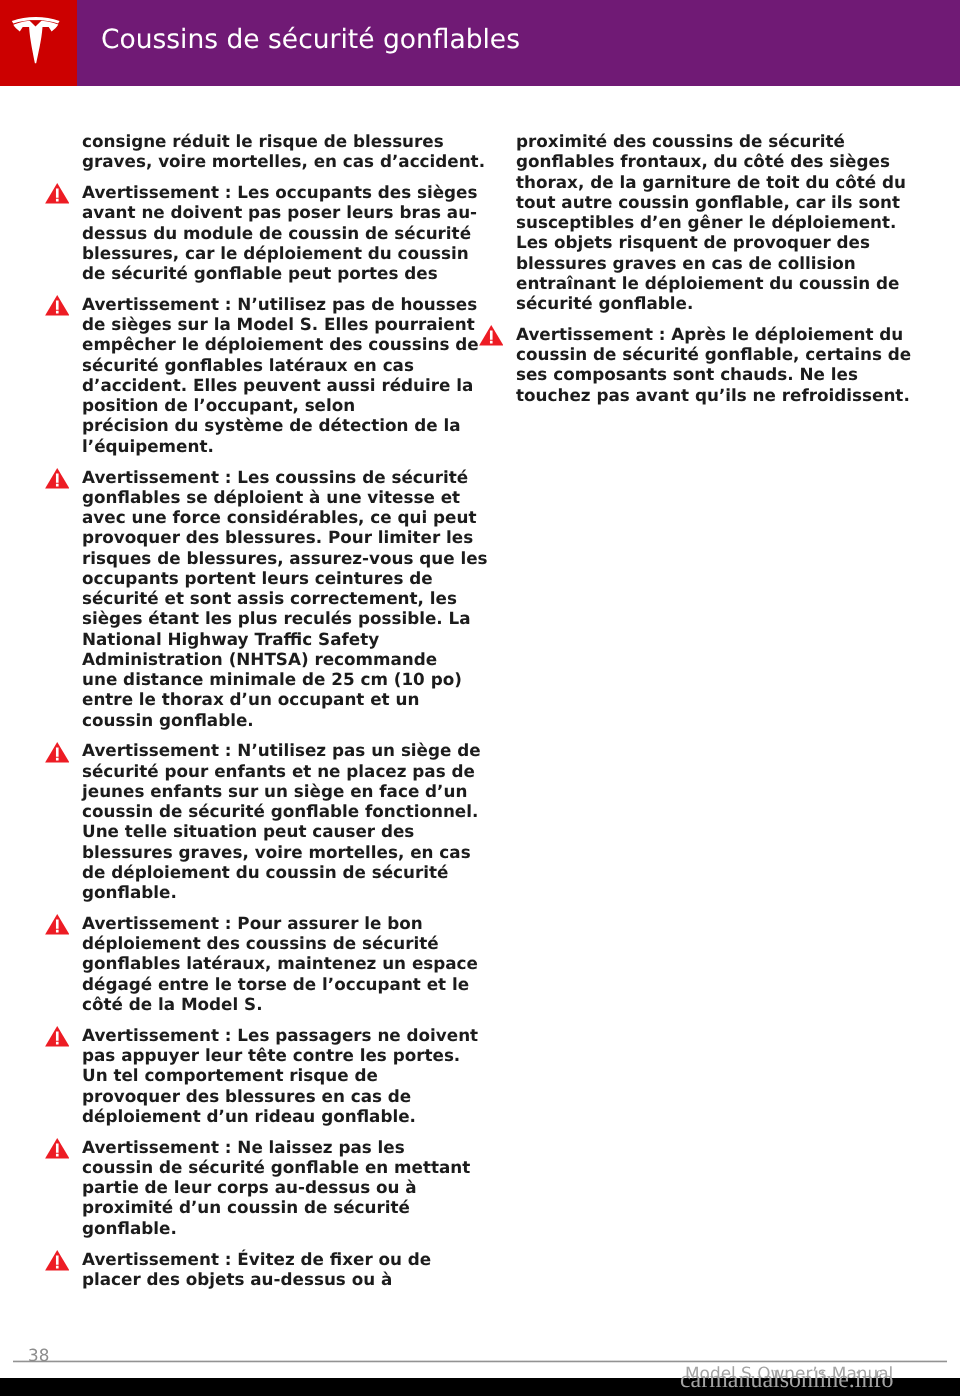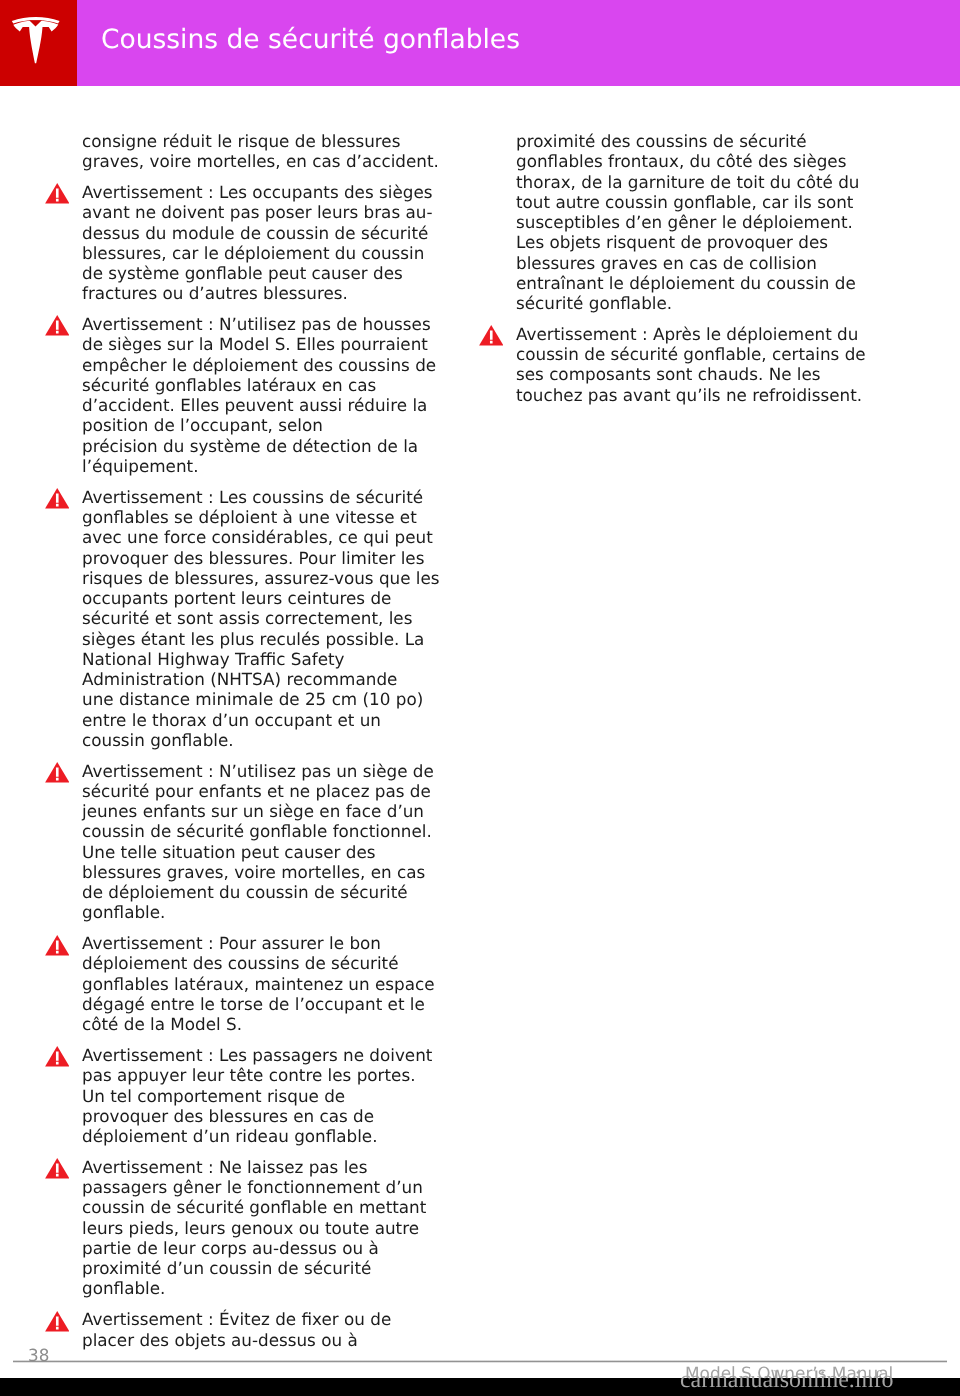--- a/index.html
+++ b/index.html
@@ -2,26 +2,26 @@
 <html><head>
 <meta charset="utf-8">
 <title>Coussins de sécurité gonflables — Model S Owner’s Manual</title>
 <style>
   html,body{margin:0;padding:0;}
   *{-webkit-font-smoothing:antialiased;-moz-osx-font-smoothing:grayscale;
     text-rendering:geometricPrecision;}
   body{width:960px;height:1396px;background:#ffffff;
        font-family:"DejaVu Sans",sans-serif;overflow:hidden;position:relative;
        -webkit-font-smoothing:antialiased;}
-  #header{position:absolute;left:0;top:0;width:960px;height:86px;background:#d946ef;}
+  #header{position:absolute;left:0;top:0;width:960px;height:86px;background:#701a75;}
   #logo-block{position:absolute;left:0;top:0;width:77px;height:86px;background:#cc0000;overflow:hidden;}
   #logo-svg{position:absolute;left:0;top:0;}
   #header-title{position:absolute;left:101px;top:0;height:86px;line-height:80px;will-change:transform;transform:translateZ(0);
                 font-size:26.5px;color:#ffffff;white-space:nowrap;}
-  .column{position:absolute;top:130.6px;width:370px;will-change:transform;transform:translateZ(0);}
+  .column{position:absolute;top:130.6px;width:370px;will-change:transform;transform:translateZ(0);font-weight:bold;}
   #col-left{left:82px;}
   #col-right{left:516px;}
   .para{position:relative;margin:0 0 10.6px 0;}
   .para .line{font-size:16.8px;line-height:20.25px;color:#1c1c1c;white-space:pre;}
   .warn-icon{position:absolute;left:-37.3px;top:0.3px;width:24.7px;height:22px;}
   #footer-rule{position:absolute;left:13px;top:1360px;width:934px;height:3px;background:linear-gradient(to bottom,#ffffff 0%,#a8a8a8 38%,#8a8a8a 55%,#d8d8d8 78%,#ffffff 100%);}
   #page-number{position:absolute;left:27.5px;top:1345px;font-size:16.8px;color:#8c8c8c;will-change:transform;transform:translateZ(0);}
   #manual-title{position:absolute;left:685px;top:1362.5px;font-size:16.9px;color:#a3a3a3;white-space:nowrap;will-change:transform;transform:translateZ(0);}
   #watermark{position:absolute;left:680px;top:1366.6px;font-size:23.95px;color:#a4a4a4;
              white-space:nowrap;font-family:Liberation Serif, serif;z-index:5;will-change:transform;transform:translateZ(0);}
@@ -50,22 +50,21 @@
     </div>
     <div class="para">
       <svg class="warn-icon" viewBox="0 0 24 21">
         <path d="M11.9 0.7 L23.7 20.6 L0.1 20.6 Z" fill="#ed1c24"></path>
         <path d="M10.65 6.1 h2.55 v8.9 h-2.55 Z M10.65 16.1 h2.55 v2.6 h-2.55 Z" fill="#ffffff"></path>
       </svg>
       <div class="line">Avertissement : Les occupants des sièges</div>
       <div class="line">avant ne doivent pas poser leurs bras au-</div>
       <div class="line">dessus du module de coussin de sécurité</div>
       <div class="line">blessures, car le déploiement du coussin</div>
-      <div class="line">de système gonflable peut causer des</div>
-      <div class="line">fractures ou d’autres blessures.</div>
+      <div class="line">de sécurité gonflable peut portes des</div>
     </div>
     <div class="para">
       <svg class="warn-icon" viewBox="0 0 24 21">
         <path d="M11.9 0.7 L23.7 20.6 L0.1 20.6 Z" fill="#ed1c24"></path>
         <path d="M10.65 6.1 h2.55 v8.9 h-2.55 Z M10.65 16.1 h2.55 v2.6 h-2.55 Z" fill="#ffffff"></path>
       </svg>
       <div class="line">Avertissement : N’utilisez pas de housses</div>
       <div class="line">de sièges sur la Model S. Elles pourraient</div>
       <div class="line">empêcher le déploiement des coussins de</div>
       <div class="line">sécurité gonflables latéraux en cas</div>
@@ -128,23 +127,21 @@
       <div class="line">Un tel comportement risque de</div>
       <div class="line">provoquer des blessures en cas de</div>
       <div class="line">déploiement d’un rideau gonflable.</div>
     </div>
     <div class="para">
       <svg class="warn-icon" viewBox="0 0 24 21">
         <path d="M11.9 0.7 L23.7 20.6 L0.1 20.6 Z" fill="#ed1c24"></path>
         <path d="M10.65 6.1 h2.55 v8.9 h-2.55 Z M10.65 16.1 h2.55 v2.6 h-2.55 Z" fill="#ffffff"></path>
       </svg>
       <div class="line">Avertissement : Ne laissez pas les</div>
-      <div class="line">passagers gêner le fonctionnement d’un</div>
       <div class="line">coussin de sécurité gonflable en mettant</div>
-      <div class="line">leurs pieds, leurs genoux ou toute autre</div>
       <div class="line">partie de leur corps au-dessus ou à</div>
       <div class="line">proximité d’un coussin de sécurité</div>
       <div class="line">gonflable.</div>
     </div>
     <div class="para">
       <svg class="warn-icon" viewBox="0 0 24 21">
         <path d="M11.9 0.7 L23.7 20.6 L0.1 20.6 Z" fill="#ed1c24"></path>
         <path d="M10.65 6.1 h2.55 v8.9 h-2.55 Z M10.65 16.1 h2.55 v2.6 h-2.55 Z" fill="#ffffff"></path>
       </svg>
       <div class="line">Avertissement : Évitez de fixer ou de</div>

